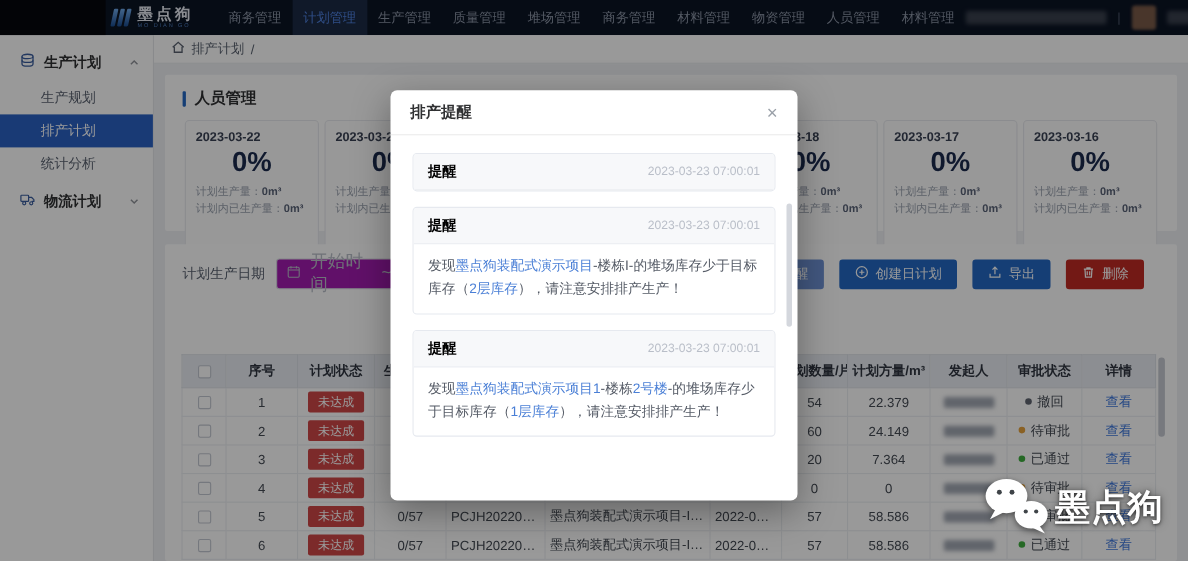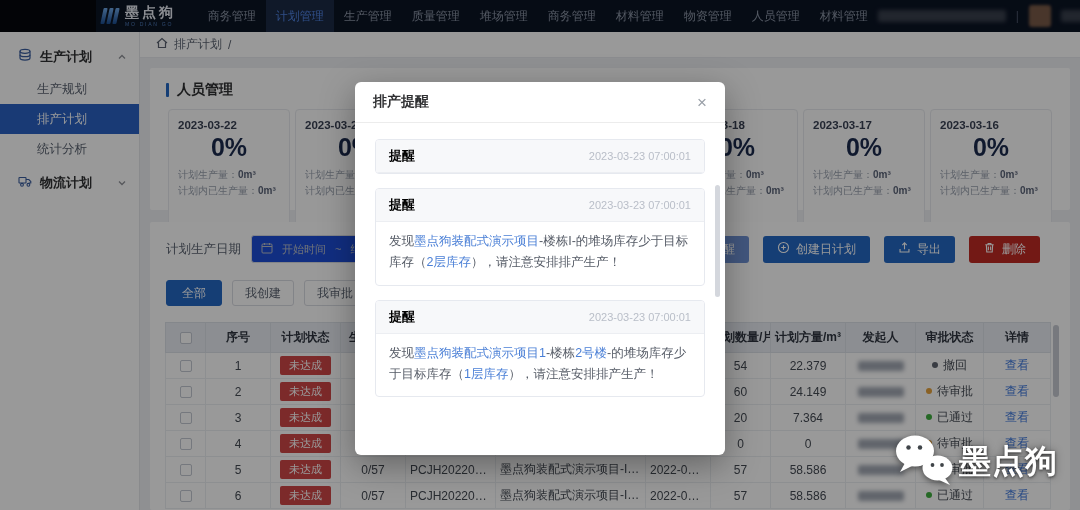--- a/index.html
+++ b/index.html
@@ -42,21 +42,21 @@
   .title-bar { width:3px; height:14px; background:var(--accent,#2468c4); border-radius:1px; }
   .cards { display:flex; gap:5px; padding:10px 18px 0; }
   .acard { width:122px; height:120px; border:1px solid #e8eaee; border-radius:4px; background:#fdfdfe; padding:9px 9px 0; }
   .acard-date { font-size:11.5px; color:#3a4254; font-weight:600; }
   .acard-pct { font-size:25px; font-weight:800; color:#1b2b4e; text-align:center; margin:2px 0 5px; }
   .acard-line { font-size:10px; color:#9aa2ae; line-height:1.55; white-space:nowrap; }
   .acard-line b { color:#5b6478; font-weight:600; }
 
   .filter-row { display:flex; align-items:center; padding:13px 16px 0; }
   .filter-label { font-size:12.5px; color:#5a6270; margin-right:10px; }
-  .date-range { width:180px; height:28px; border:1px solid #d9dce3; border-radius:3px; background:#1d4ed8; display:flex; align-items:center; gap:9px; padding:0 9px; font-size:11px; color:#b9bec8; }
+  .date-range { width:180px; height:28px; border:1px solid #d9dce3; border-radius:3px; background:#a21caf; display:flex; align-items:center; gap:9px; padding:0 9px; font-size:16px; color:#b9bec8; }
   .actions { margin-left:auto; display:flex; gap:14px; padding-right:14px; }
   .btn { height:27px; border:none; border-radius:3px; color:#fff; font-size:12px; display:flex; align-items:center; gap:6px; padding:0 14px; cursor:pointer; font-family:inherit; }
   .btn.light { background:#6e92d4; position:relative; }
   .btn.primary { background:var(--accent,#2468c4); }
   .btn.danger { background:var(--danger,#c02a24); }
   .btn .reddot { position:absolute; top:5px; left:23px; width:5px; height:5px; border-radius:50%; background:#e74c3c; }
 
   .tabs { display:flex; gap:10px; padding:17px 16px 0; }
   .tab { min-width:56px; height:26px; line-height:24px; text-align:center; font-size:12px; border-radius:3px; border:1px solid #d9dce3; color:#5a6270; background:#fff; padding:0 12px; cursor:pointer; }
   .tab.active { background:var(--accent,#2468c4); border-color:var(--accent,#2468c4); color:#fff; }
@@ -260,25 +260,20 @@
               <span>导出</span>
             </button>
             <button class="btn danger">
               <span><svg width="13" height="13" viewBox="0 0 14 14" fill="none" stroke="#fff" stroke-width="1.2">
                   <path d="M2.5 4h9M5.5 4V2.7h3V4M3.6 4l.5 7.8h5.8L10.4 4M5.8 6v4M8.2 6v4"></path>
                 </svg></span>
               <span>删除</span>
             </button>
           </div>
       </div>
-      <div class="tabs">
-          <div class="tab active">全部</div>
-          <div class="tab">我创建</div>
-          <div class="tab">我审批</div>
-        </div>
       <table class="grid">
         <colgroup>
             <col style="width:40px">
             <col style="width:65px">
             <col style="width:70px">
             <col style="width:65px">
             <col style="width:90px">
             <col style="width:150px">
             <col style="width:65px">
             <col style="width:60px">

